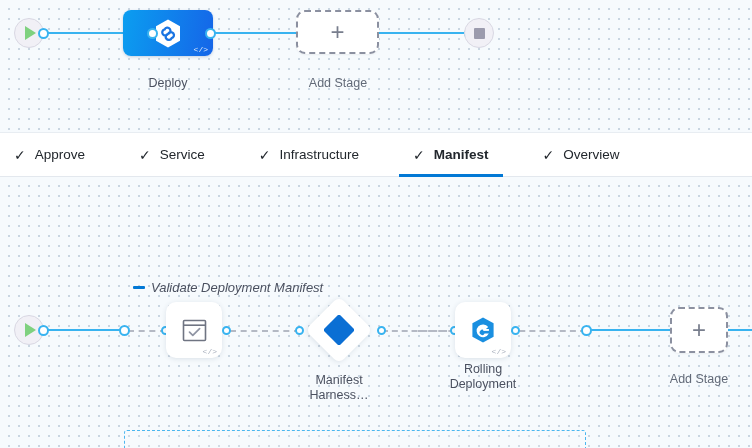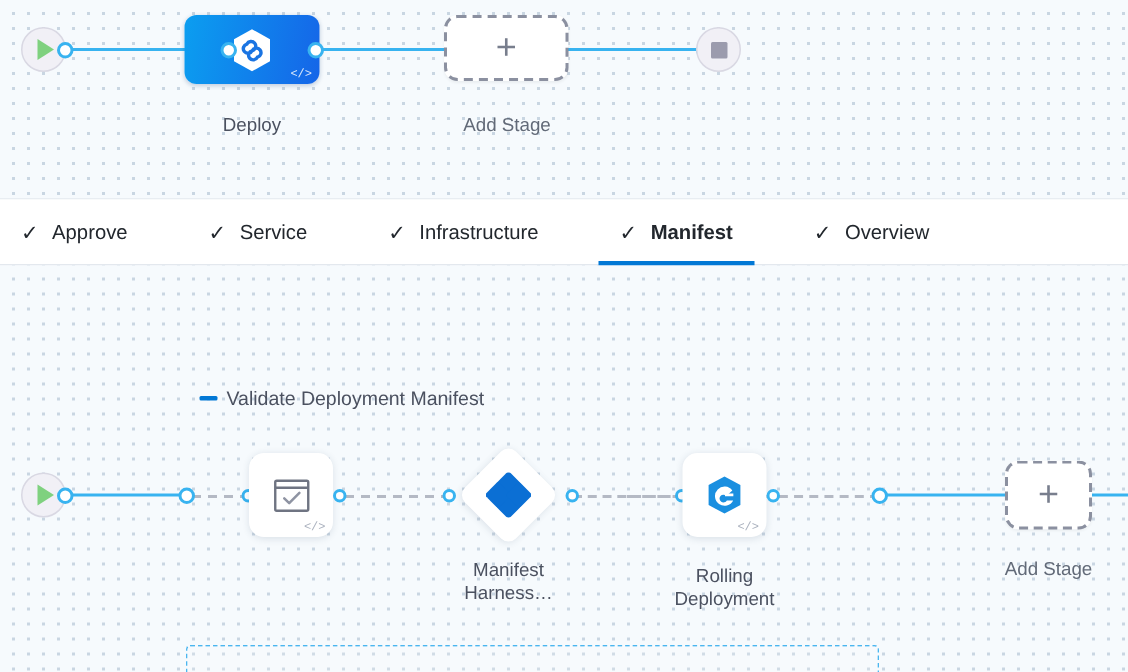--- a/index.html
+++ b/index.html
@@ -287,21 +287,21 @@
     </div>
     <div class="tab">
       <span class="chk">✓</span>
       <span>Overview</span>
     </div>
   </div>
 
   <div class="exec-canvas dotgrid">
 
     <div class="stepgroup" style="left:124px; top:253px; width:462px; height:183px;"></div>
-    <div class="sg-header" style="left:133px; top:81px;">
+    <div class="sg-header" style="left:133px; top:103px;font-style:italic;">
       <span class="sg-minus"></span>
       <span>Validate Deployment Manifest</span>
     </div>
 
     <div class="line-solid" style="left:32px; top:151.7px; width:94px;"></div>
     <div class="line-dash" style="left:128px; top:152.5px; width:38px;"></div>
     <div class="line-dash" style="left:230px; top:152.5px; width:70px;"></div>
     <div class="line-dash" style="left:382px; top:152.5px; width:134px;"></div>
     <div class="line-dash" style="left:418px; top:152.5px; width:168px;"></div>
     <div class="line-solid" style="left:586px; top:151.7px; width:84px;"></div>
@@ -354,21 +354,21 @@
       <div class="step-node">
         <svg width="28" height="28" viewBox="0 0 28 28">
           <path d="M14 1.6 L24.6 7.3 V20.7 L14 26.4 L3.4 20.7 V7.3 Z" fill="#1a8fe0"></path>
           <path d="M19.2 11.0 a6.4 6.4 0 1 0 0.6 6.6 L15.6 17.6 a2.6 2.6 0 1 1 -0.4 -3.0 Z" fill="#ffffff"></path>
           <path d="M14.3 13.0 h5.6 v1.9 h-5.6 z" fill="#ffffff"></path>
         </svg>
         <span class="code-badge dark">&lt;/&gt;</span>
       </div>
     </div>
     <div class="cdot sm" style="left:511px; top:148.5px;"></div>
-    <div class="nlabel" style="left:433px; top:200px; width:100px;">Rolling
+    <div class="nlabel" style="left:433px; top:185px; width:100px;">Rolling
 Deployment</div>
 
     <div class="cdot" style="left:581px; top:147.5px;"></div>
 
     <div class="node" style="left:670px; top:130px;">
       <div class="add-node" style="width:58px; height:46px;">
         <span>+</span>
       </div>
     </div>
     <div class="nlabel muted" style="left:659px; top:372px; width:80px; position:absolute; top:195px;">Add Stage</div>

